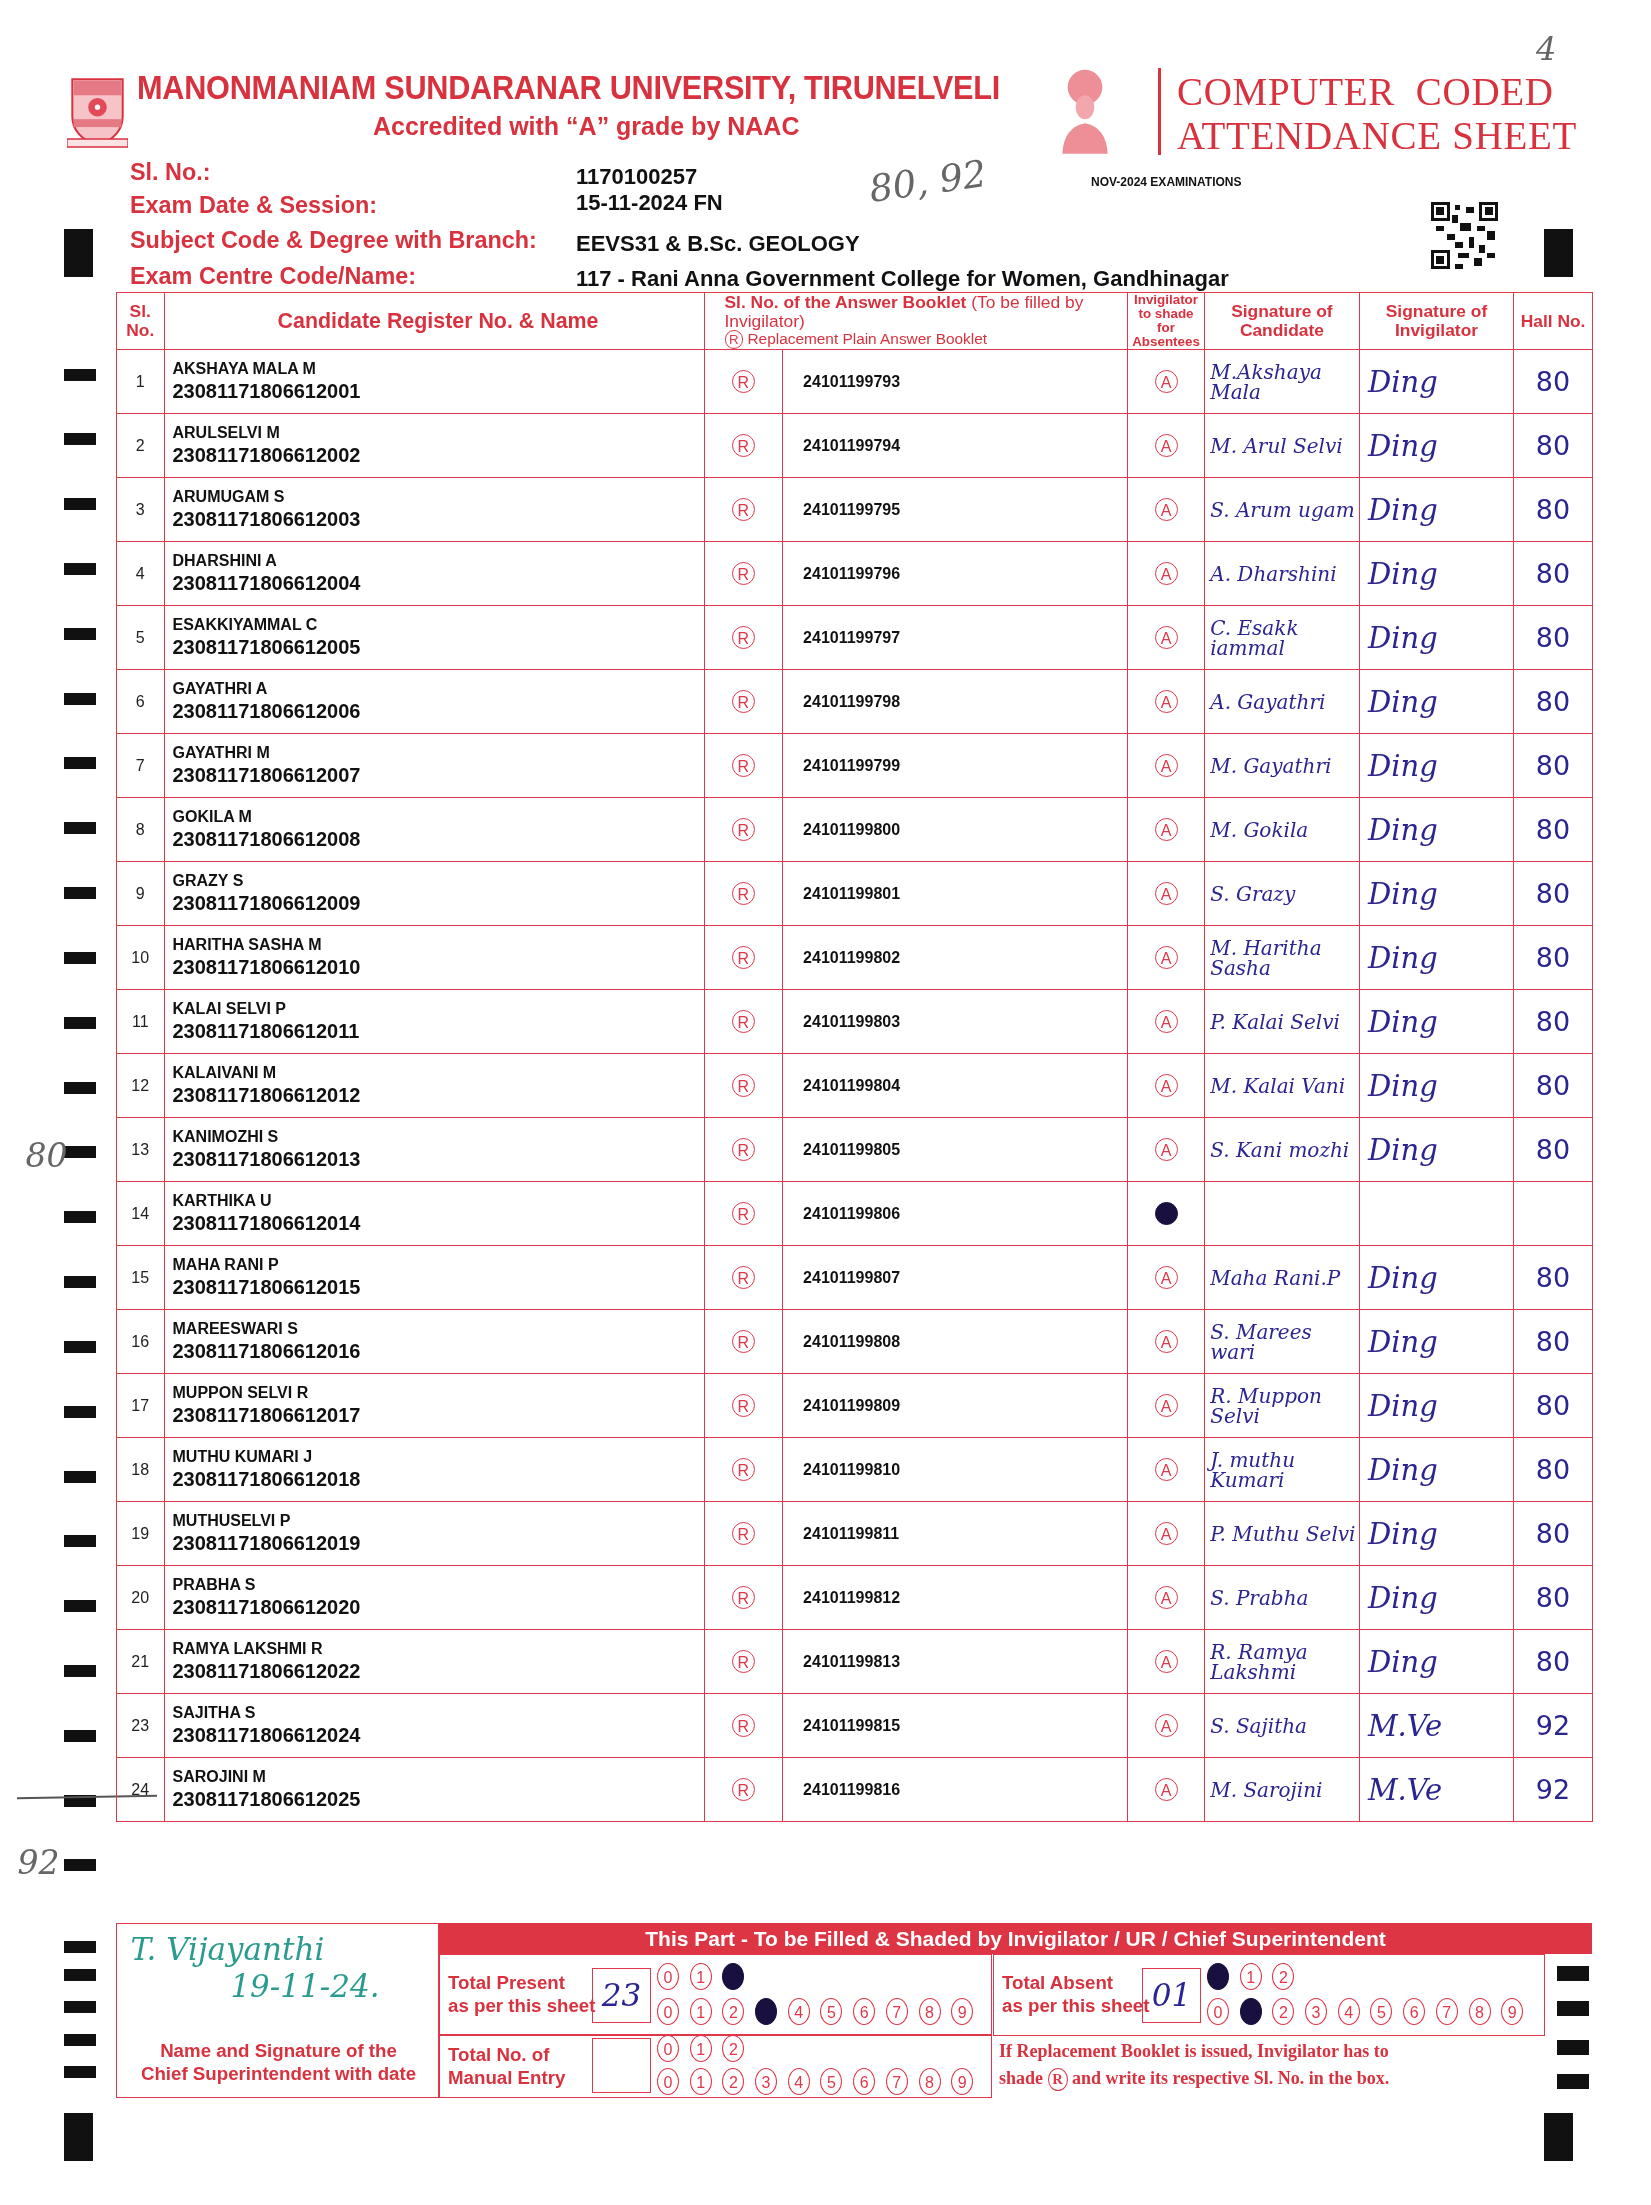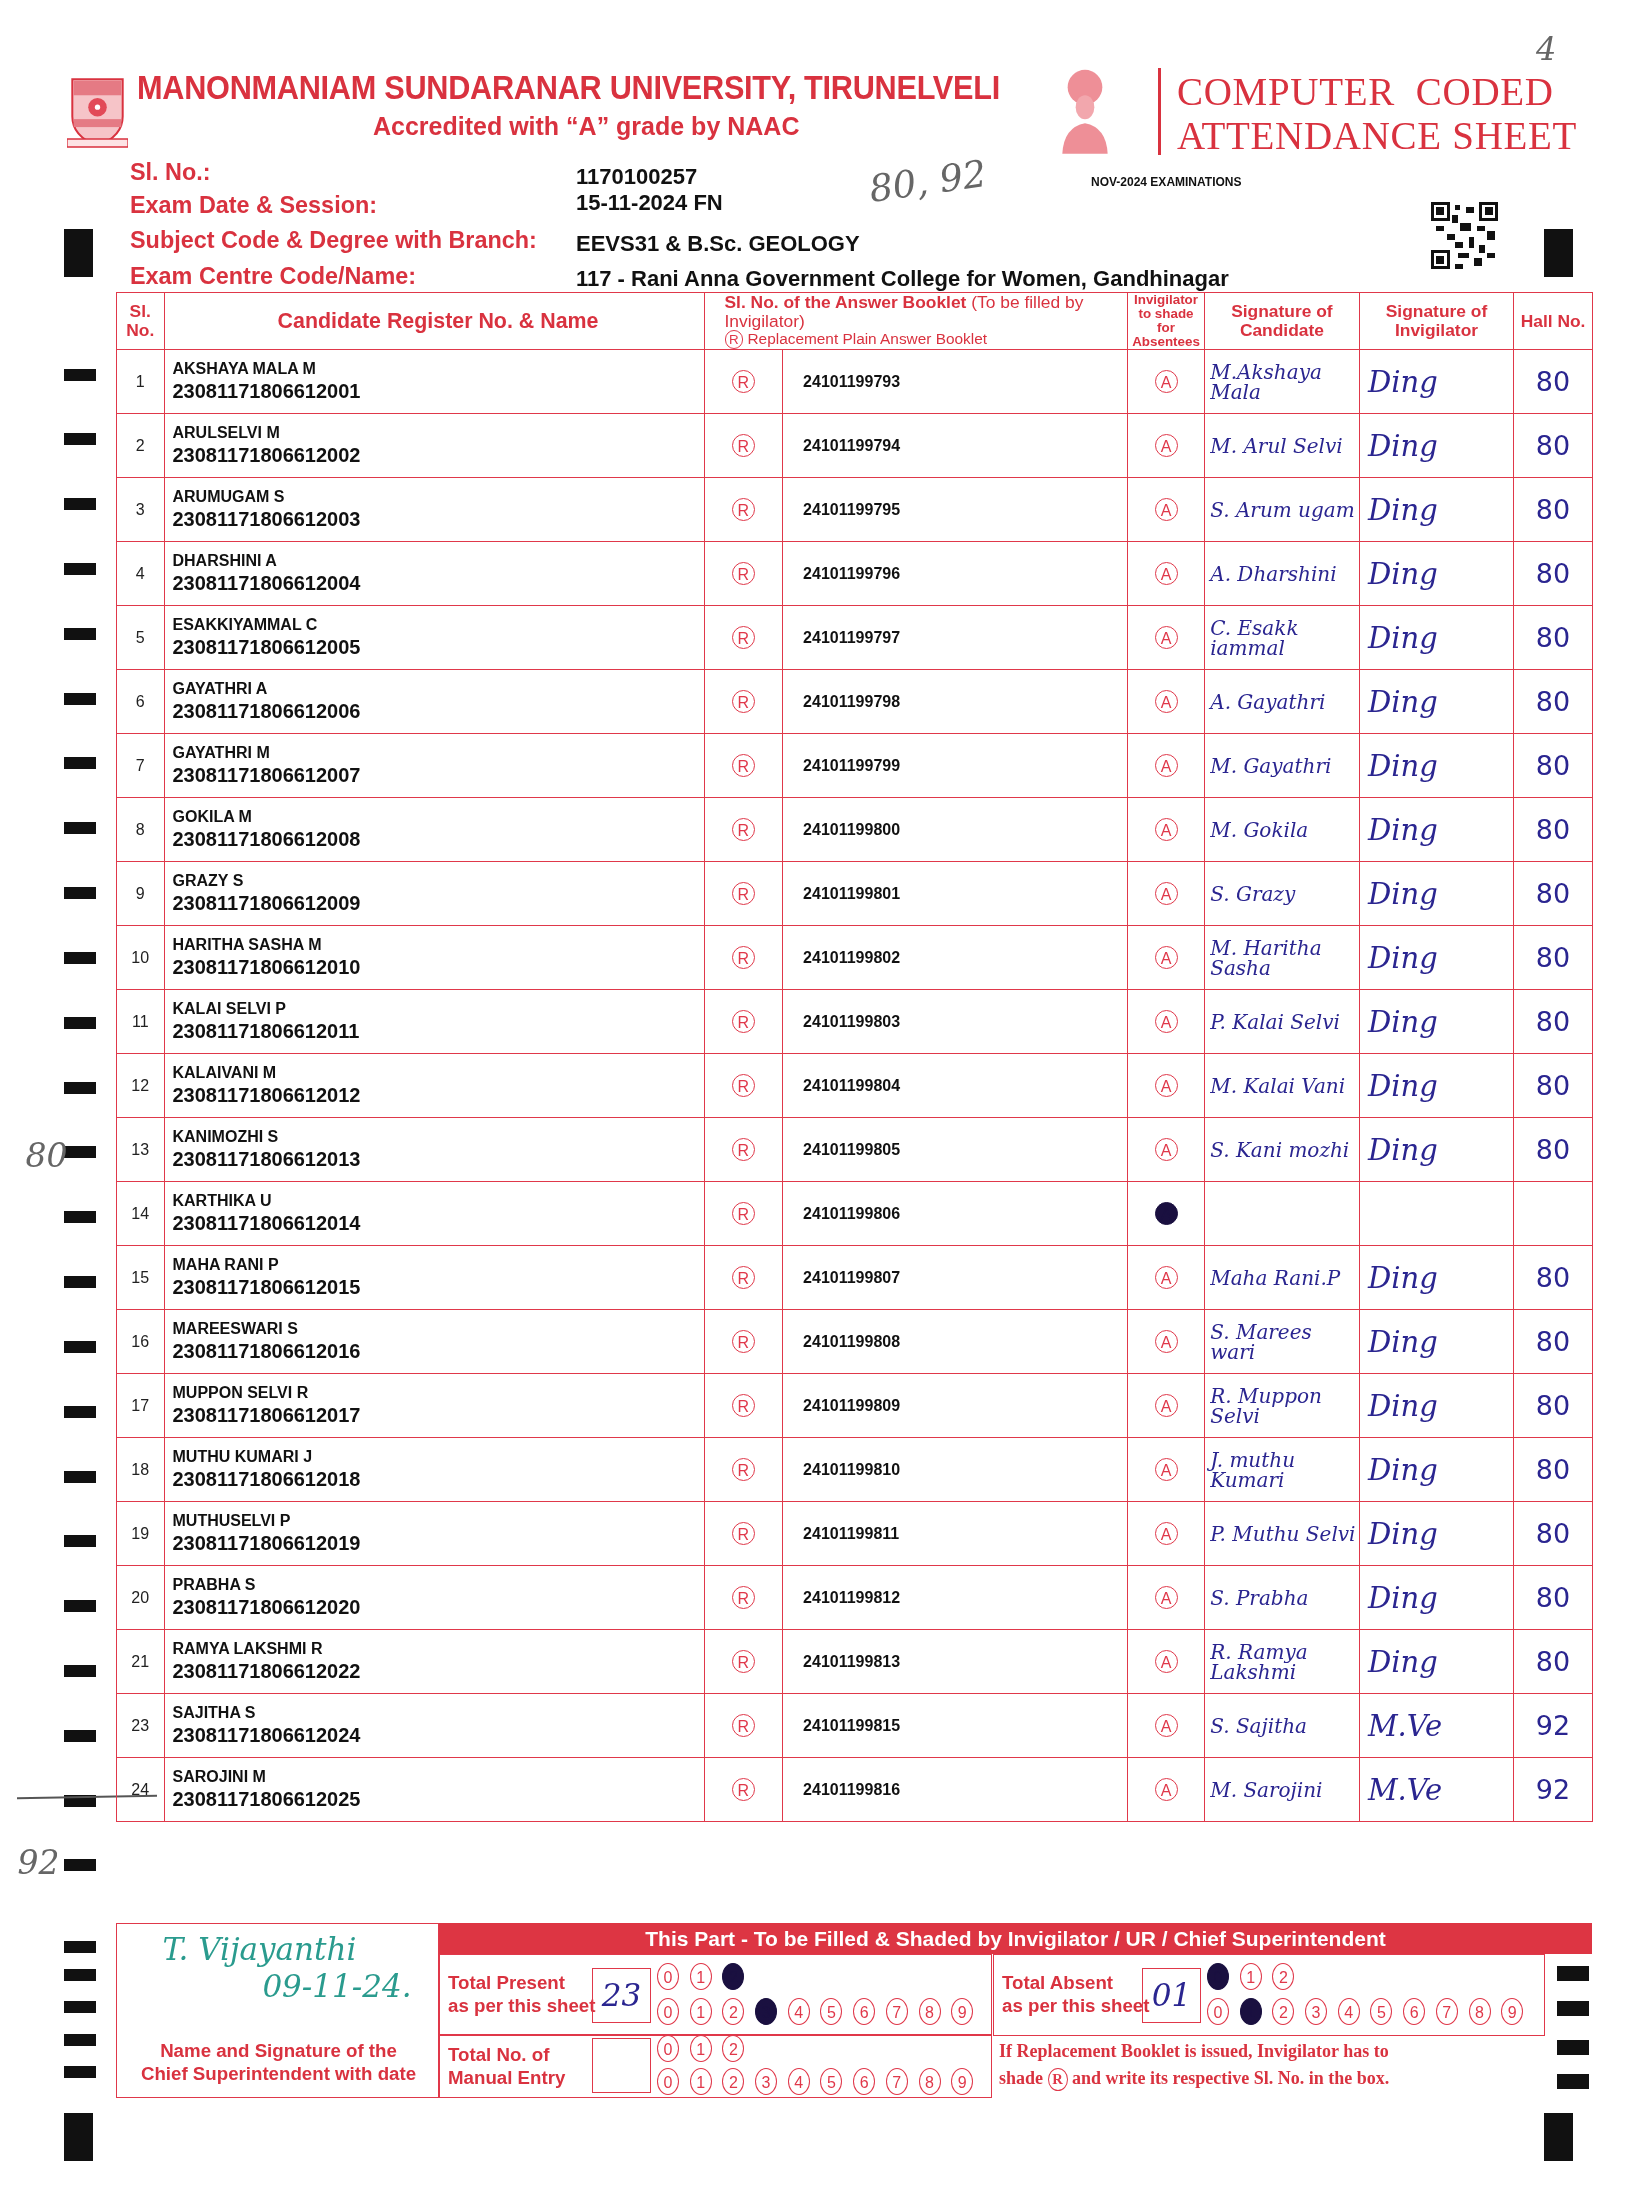--- a/index.html
+++ b/index.html
@@ -39,21 +39,21 @@
   .bub.filled { background:#1a1040; border-color:#1a1040; color:#1a1040; }
   .hand { font-family:"DejaVu Serif", serif; font-style:italic; color:#2a2590; font-size:20px; line-height:20px; padding-left:5.3px; }
   .hall-hand { font-family:"DejaVu Sans", sans-serif; color:#2a2590; font-size:27px; }
   .inv-hand { font-family:"DejaVu Serif", serif; font-style:italic; color:#2a2590; font-size:29px; padding-left:8px; }
   
   .mark { left:64px; width:32px; height:12px; background:#111; }
   .mark-r { left:1557px; width:32px; height:14.7px; background:#111; }
   
   #footer { left:116px; top:1923px; width:1477px; height:180px; }
   #cs-box { left:0; top:0; width:323px; height:175px; border:1.3px solid #e0384a; box-sizing:border-box; }
-  #cs-sign { left:13.4px; top:6.7px; font-family:"DejaVu Serif", serif; font-style:italic; color:#2a9b8e; font-size:31px; line-height:37px;margin-left:32px; }
+  #cs-sign { left:13.4px; top:6.7px; font-family:"DejaVu Serif", serif; font-style:italic; color:#2a9b8e; font-size:31px; line-height:37px; }
   #cs-label { left:0; top:115px; width:323px; text-align:center; font-size:18.7px; font-weight:bold; color:#d9323f; line-height:23px; }
   #banner { left:323px; top:0; width:1153px; height:31px; background:#dd3543; color:#fff; font-weight:bold; font-size:21px; line-height:31px; text-align:center; }
   .fbox { border:1.3px solid #e0384a; box-sizing:border-box; }
   .flabel { font-size:18.7px; font-weight:bold; color:#d9323f; line-height:23px; }
   .digit-box { width:59px; height:55px; border:1.3px solid #e0384a; box-sizing:border-box; font-family:"DejaVu Serif", serif; font-style:italic; color:#2a2590; font-size:31px; text-align:center; line-height:53px; }
   .brow { display:flex; gap:10.7px; }
   .brow .bub { width:22px; height:27px; border-radius:50%/50%; line-height:27px; font-size:16px; }
   #note { font-size:18px; font-weight:bold; color:#d9323f; line-height:27px;font-family:Liberation Serif, serif; }
 </style>
 </head>
@@ -566,21 +566,21 @@
         </td>
         <td class="c-hall"><span class="hall-hand">92</span></td>
       </tr>
     </tbody>
 </table>
 
 <div class="abs" id="footer">
   <div class="abs" id="cs-box">
     <div class="abs" id="cs-sign">
       <div>T. Vijayanthi</div>
-      <div style="padding-left:100px">09-11-24.</div>
+      <div style="padding-left:100px">19-11-24.</div>
     </div>
     <div class="abs" id="cs-label">
       <div>Name and Signature of the</div>
       <div>Chief Superintendent with date</div>
     </div>
   </div>
   <div class="abs" id="banner">This Part - To be Filled &amp; Shaded by Invigilator / UR / Chief Superintendent</div>
 
   <div class="abs fbox" style="left:323px; top:31px; width:553px; height:82px;">
     <div class="abs flabel" style="left:8px; top:16px;">

